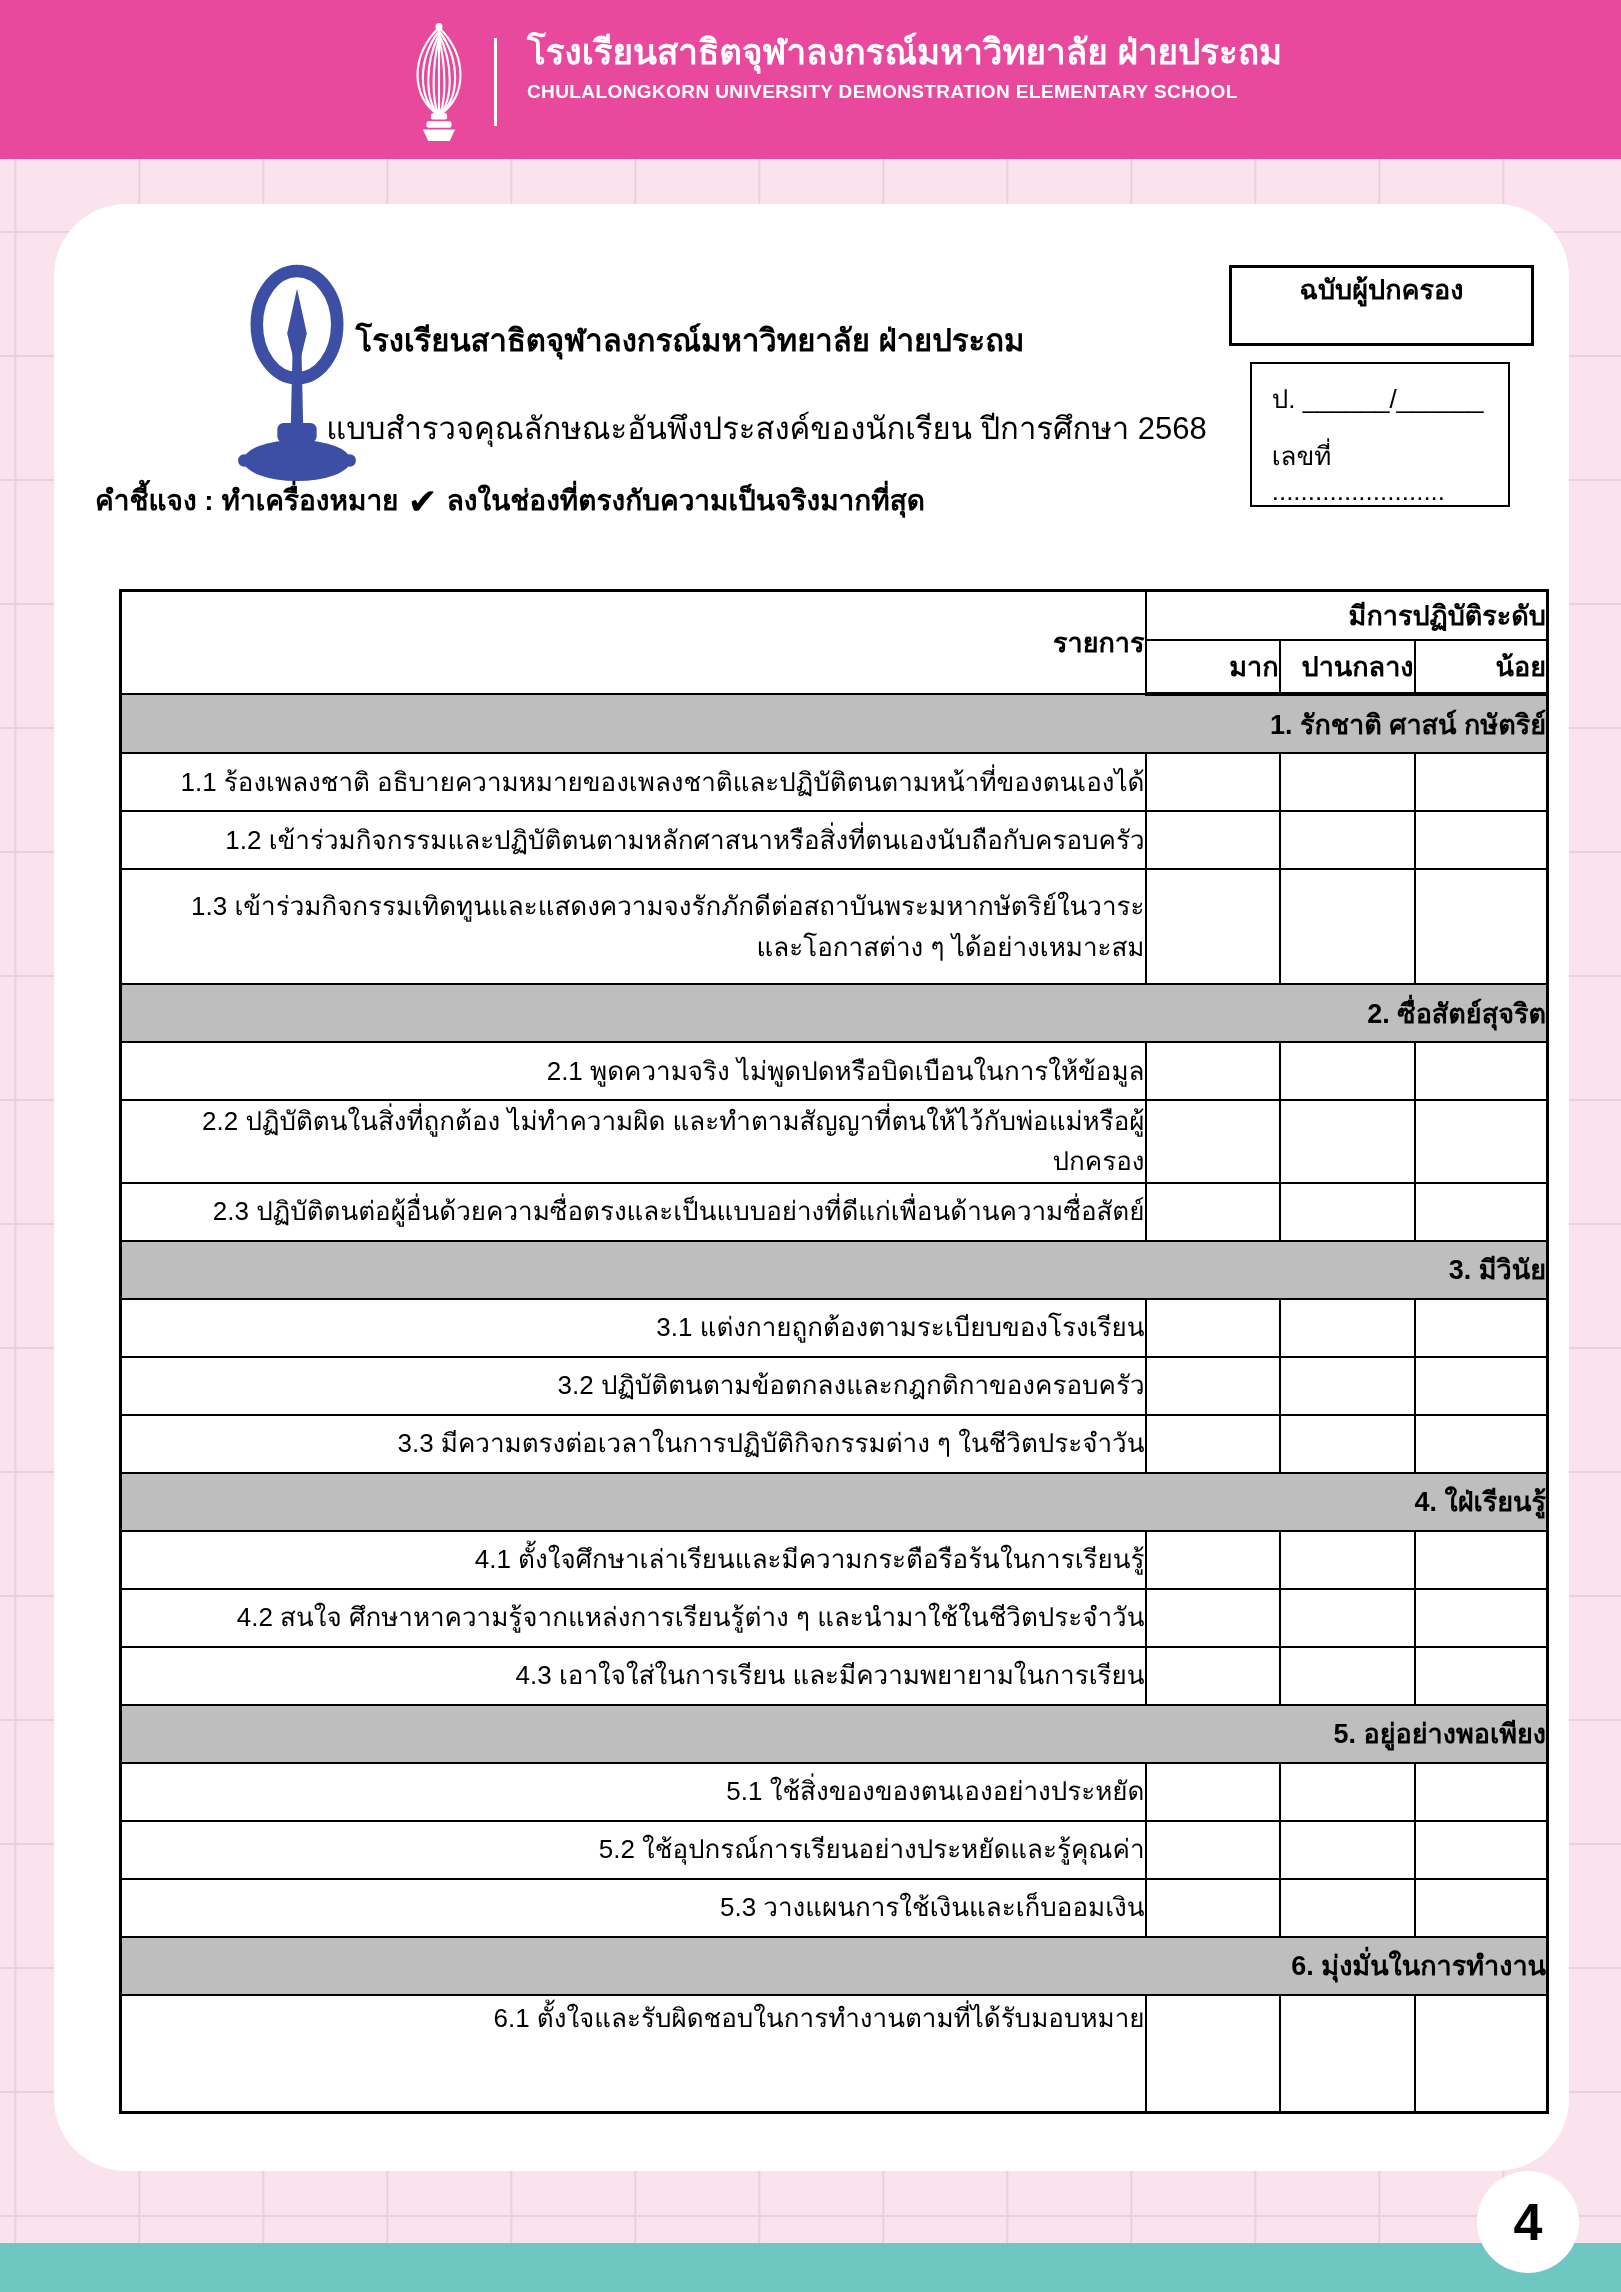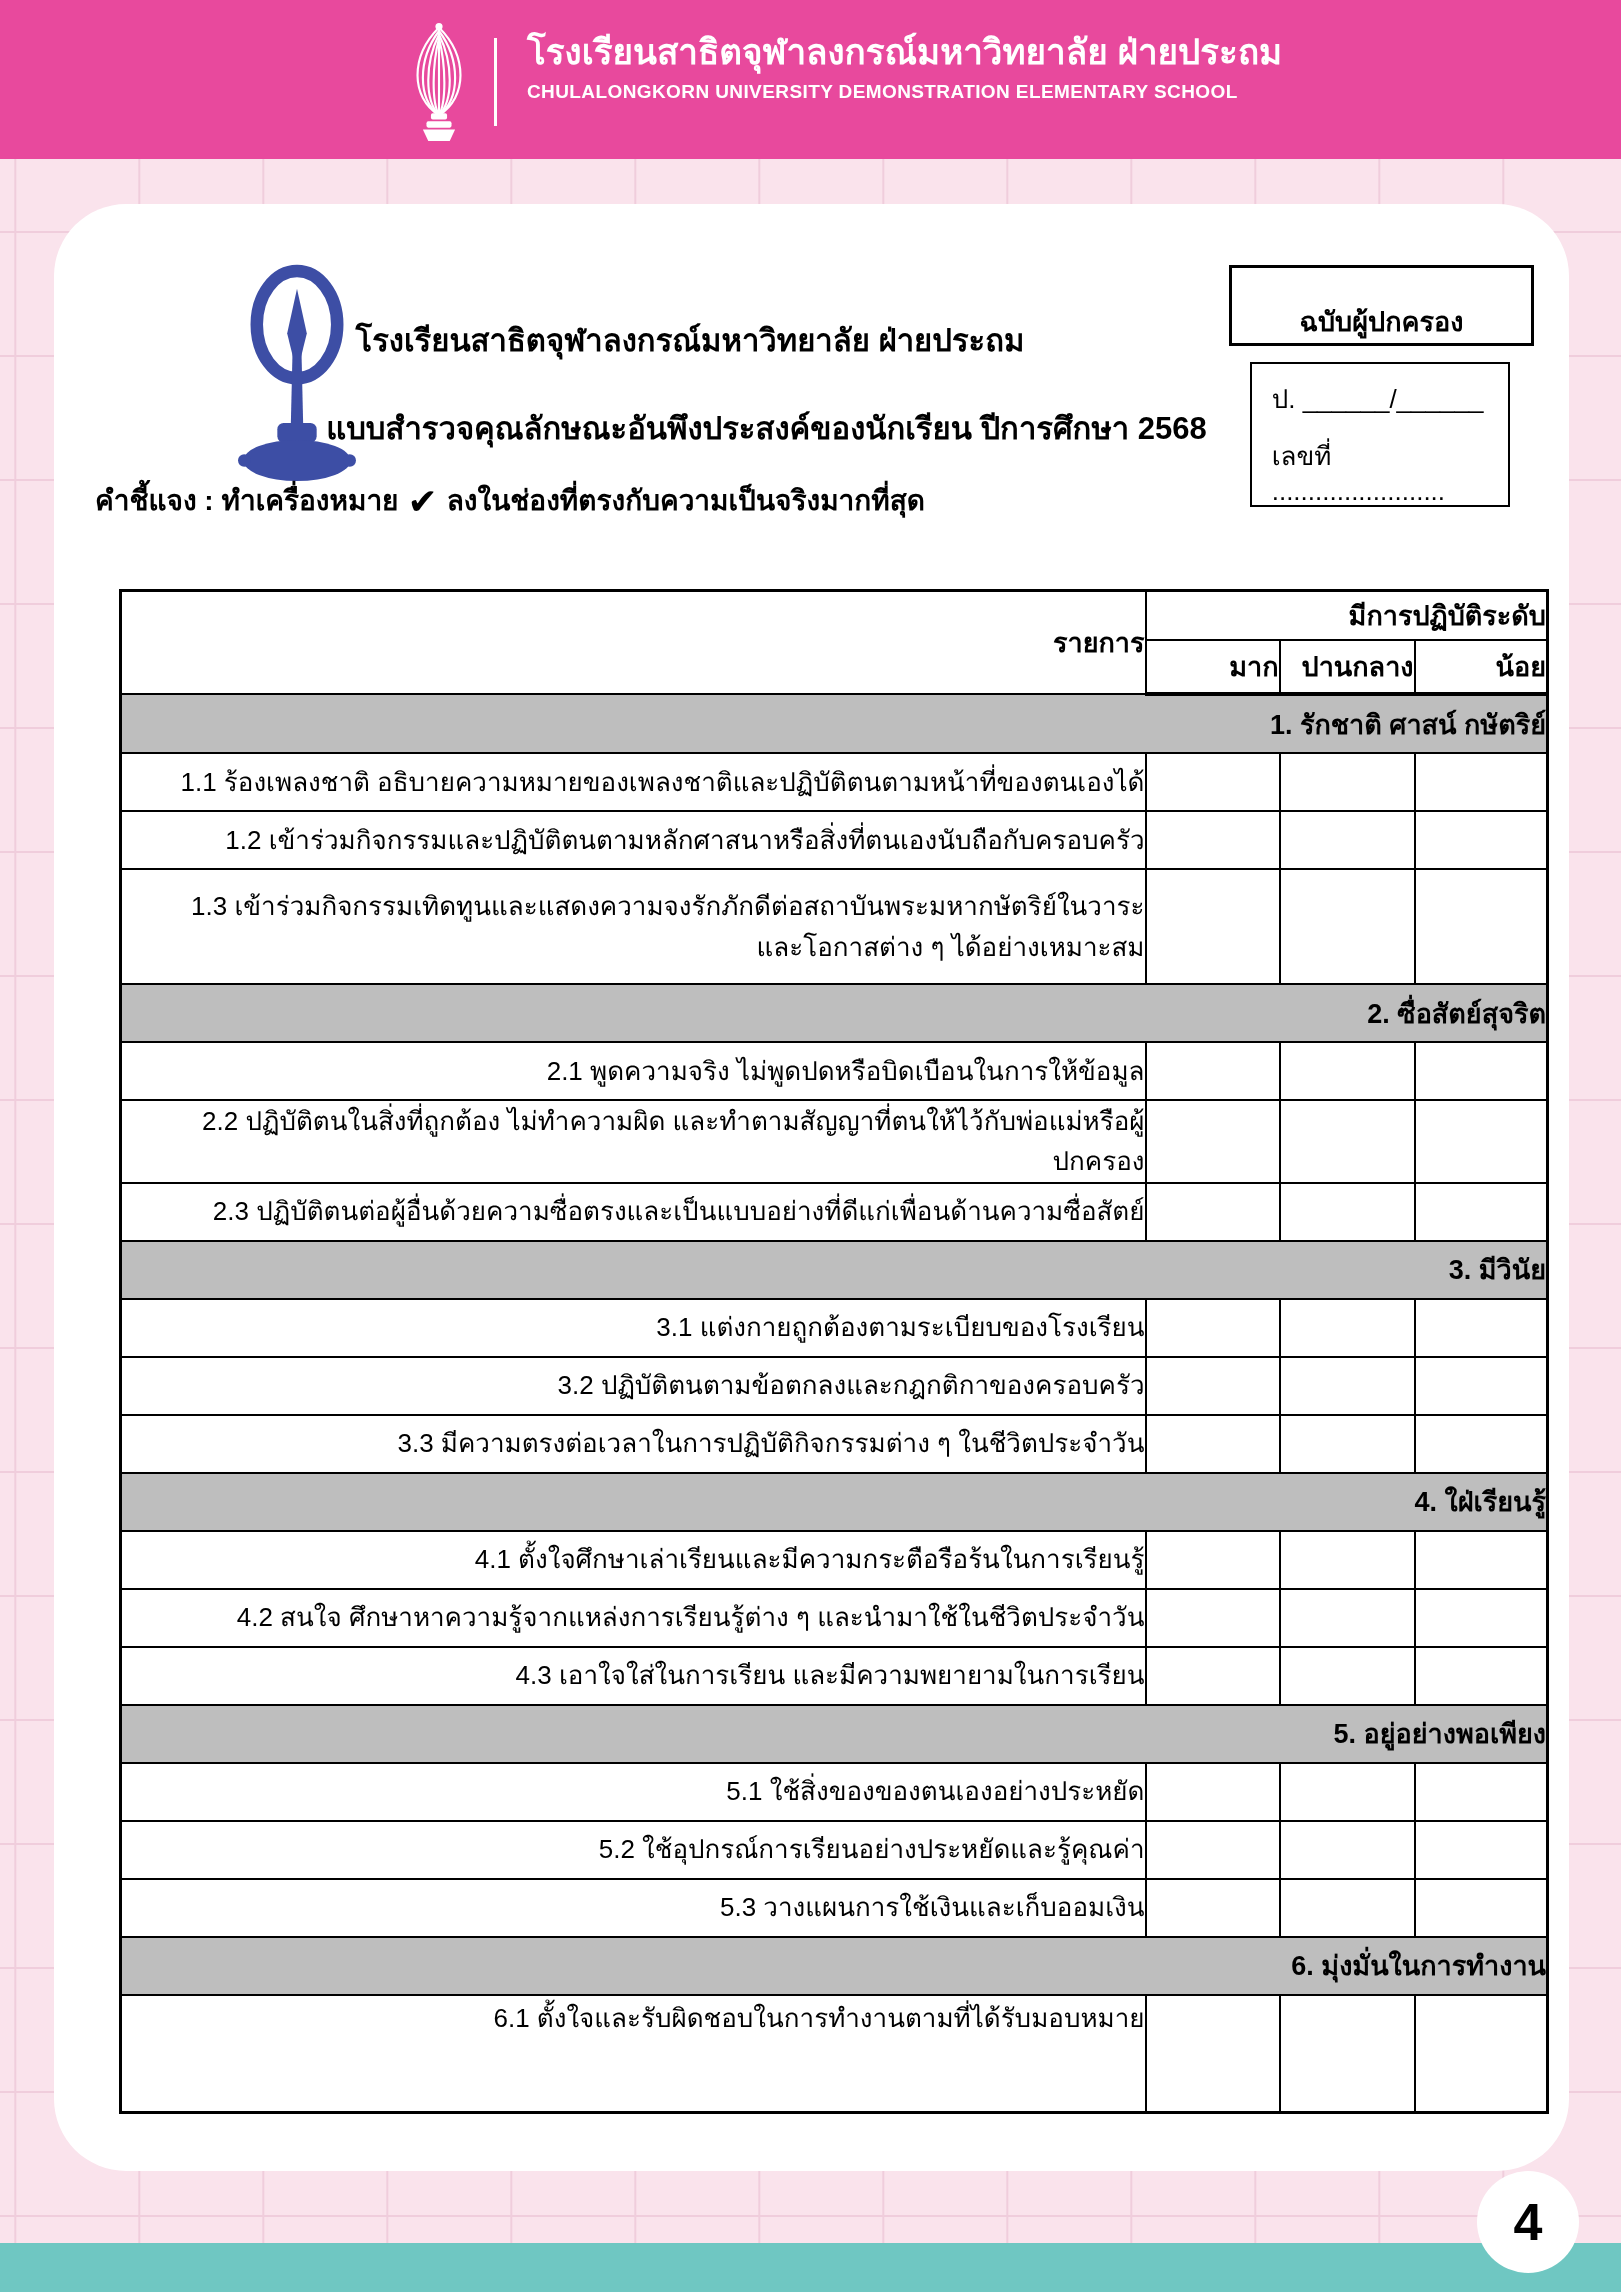--- a/index.html
+++ b/index.html
@@ -18,25 +18,25 @@
   .hdr-logo{position:absolute;left:405px;top:21.5px;width:68px;height:120px;}
   .hdr-divider{position:absolute;left:494px;top:38px;width:2.7px;height:88px;background:#ffffff;}
   .hdr-text{position:absolute;left:527px;top:30px;color:#ffffff;white-space:nowrap;}
   .hdr-th{font-size:35px;font-weight:bold;line-height:1.25;}
   .hdr-en{font-size:19px;font-weight:bold;letter-spacing:0.4px;margin-top:7px;}
   
   .card{position:absolute;left:54px;top:204px;width:1515px;height:1967px;background:#ffffff;border-radius:72px;z-index:1;}
   
   .doc-logo{position:absolute;left:238px;top:262px;width:118px;height:220px;z-index:3;}
   .doc-title1{position:absolute;left:54px;right:296px;top:315px;text-align:center;font-size:31px;font-weight:bold;z-index:3;}
-  .doc-title2{position:absolute;left:54px;right:143px;top:403px;text-align:center;font-size:31px;font-weight:bold;z-index:3;}
+  .doc-title2{position:absolute;left:54px;right:143px;top:403px;text-align:center;font-size:31px;font-weight:normal;z-index:3;}
   .instruction{position:absolute;left:95px;top:478px;font-size:28px;font-weight:bold;z-index:3;}
   .instruction .check{font-size:36px;vertical-align:-3.6px;padding:0 9px;}
   .copy-box{position:absolute;left:1229px;top:265px;width:299px;height:75px;border:3.6px solid #000;background:#fff;
-    display:flex;align-items:flex-end;justify-content:center;font-size:27px;font-weight:bold;z-index:3;}
+    display:flex;align-items:flex-start;justify-content:center;font-size:27px;font-weight:bold;z-index:3;}
   .id-box{position:absolute;left:1250px;top:362px;width:260px;height:145px;border:2.7px solid #000;background:#fff;
     box-sizing:border-box;padding:14.3px 0 0 19.7px;font-size:26px;z-index:3;}
   .id-box .line1{margin-bottom:16px;}
   
   table.survey{position:absolute;left:119px;top:589px;width:1428px;border-collapse:collapse;table-layout:fixed;
     border:3.6px solid #000;background:#fff;z-index:3;font-size:26px;text-align:right;}
   table.survey th,table.survey td{border:2.7px solid #000;padding:0;}
   th.item-head{font-size:27px;font-weight:bold;border-bottom-width:4.5px;}
   th.group-head{height:47px;font-size:27px;font-weight:bold;}
   tr.sub th{height:51px;font-size:27px;font-weight:bold;border-bottom-width:4.5px;}

